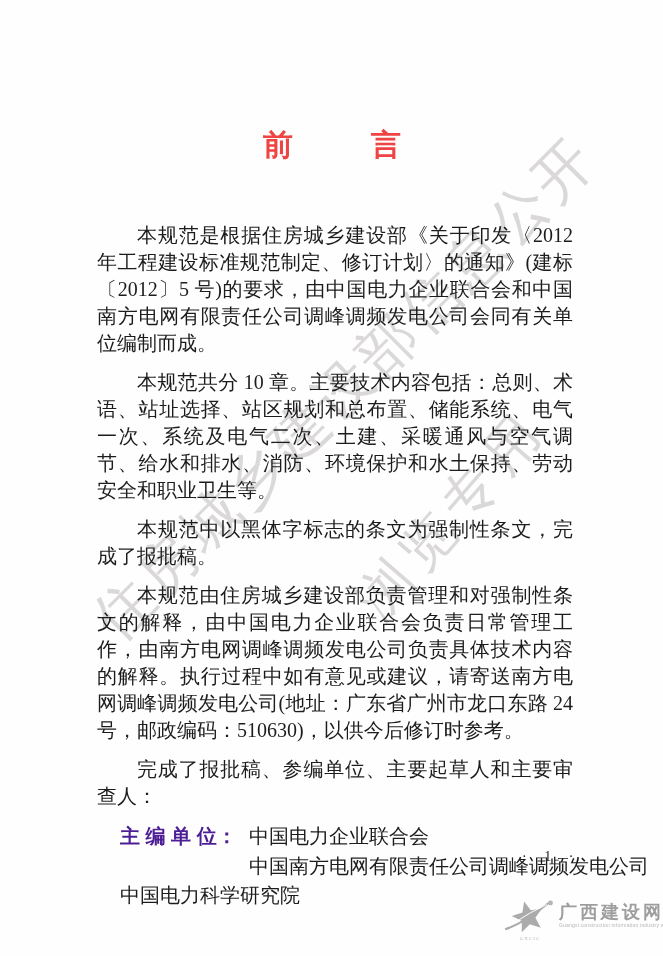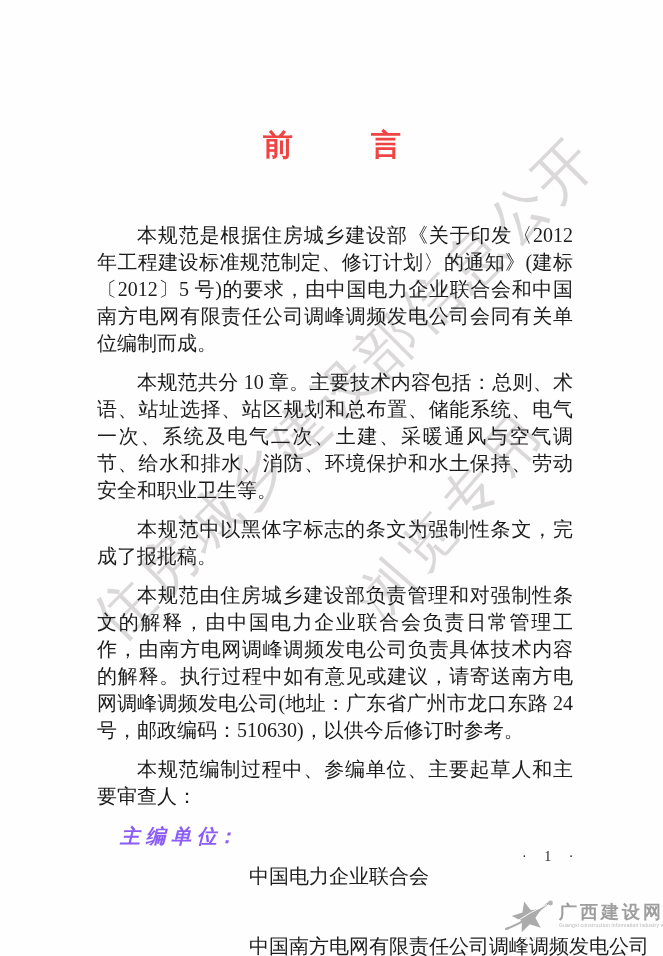--- a/index.html
+++ b/index.html
@@ -57,25 +57,24 @@
     margin-top:4px;
     font-size:20px;line-height:29.5px;
   }
   .credit-row{display:flex;align-items:flex-start;margin-left:35px;}
   .credit-label{
     flex:0 0 auto;
     width:129px;
     font-family:"Liberation Sans","DejaVu Sans",sans-serif;
     font-weight:700;
     white-space:nowrap;
-    color:#8b5cf6;
-    font-style:italic;
+    color:#4c1d95;
   }
   .credit-units{flex:1;}
-  .credit-unit{white-space:nowrap;margin-top:40px;}
+  .credit-unit{white-space:nowrap;}
   
   .page-num{
     position:absolute;left:522px;top:848px;z-index:2;
     font-size:14px;line-height:18px;letter-spacing:7px;
     color:#222;
   }
   
   .footer-logo{
     position:absolute;left:504px;top:890px;z-index:2;
     display:flex;align-items:flex-start;gap:3px;
@@ -104,21 +103,21 @@
   <div class="watermark wm1">住房城乡建设部信息公开</div>
   <div class="watermark wm2">浏览专用</div>
 
   <div class="text-col">
     <h1 class="doc-title">前　　言</h1>
 
     <p class="para">本规范是根据住房城乡建设部《关于印发〈2012 年工程建设标准规范制定、修订计划〉的通知》(建标〔2012〕5 号)的要求，由中国电力企业联合会和中国南方电网有限责任公司调峰调频发电公司会同有关单位编制而成。</p>
     <p class="para">本规范共分 10 章。主要技术内容包括：总则、术语、站址选择、站区规划和总布置、储能系统、电气一次、系统及电气二次、土建、采暖通风与空气调节、给水和排水、消防、环境保护和水土保持、劳动安全和职业卫生等。</p>
     <p class="para">本规范中以黑体字标志的条文为强制性条文，完成了报批稿。</p>
     <p class="para">本规范由住房城乡建设部负责管理和对强制性条文的解释，由中国电力企业联合会负责日常管理工作，由南方电网调峰调频发电公司负责具体技术内容的解释。执行过程中如有意见或建议，请寄送南方电网调峰调频发电公司(地址：广东省广州市龙口东路 24 号，邮政编码：510630)，以供今后修订时参考。</p>
-    <p class="para">本规范编制过程中、参编单位、主要起草人和主要审查人：</p>
+    <p class="para">完成了报批稿、参编单位、主要起草人和主要审查人：</p>
 
     <div class="credits">
       <div class="credit-row">
         <span class="credit-label">主 编 单 位：</span>
         <div class="credit-units">
           <div class="credit-unit">中国电力企业联合会</div>
           <div class="credit-unit">中国南方电网有限责任公司调峰调频发电公司</div>
         </div>
       </div>
       <div class="credit-row">

